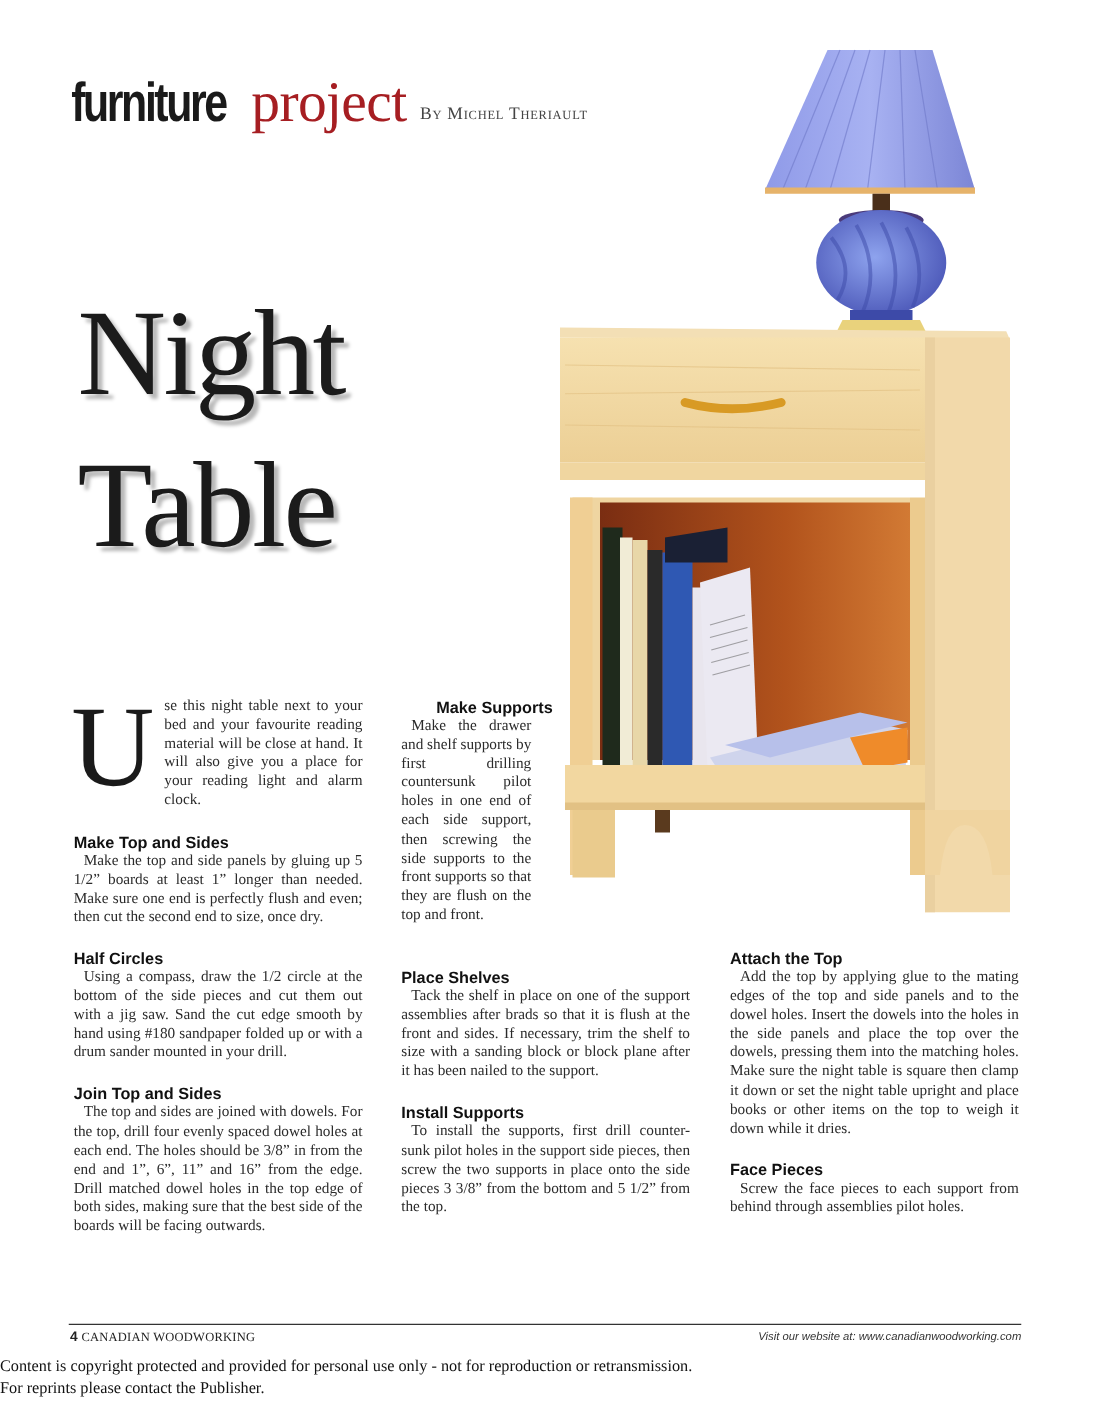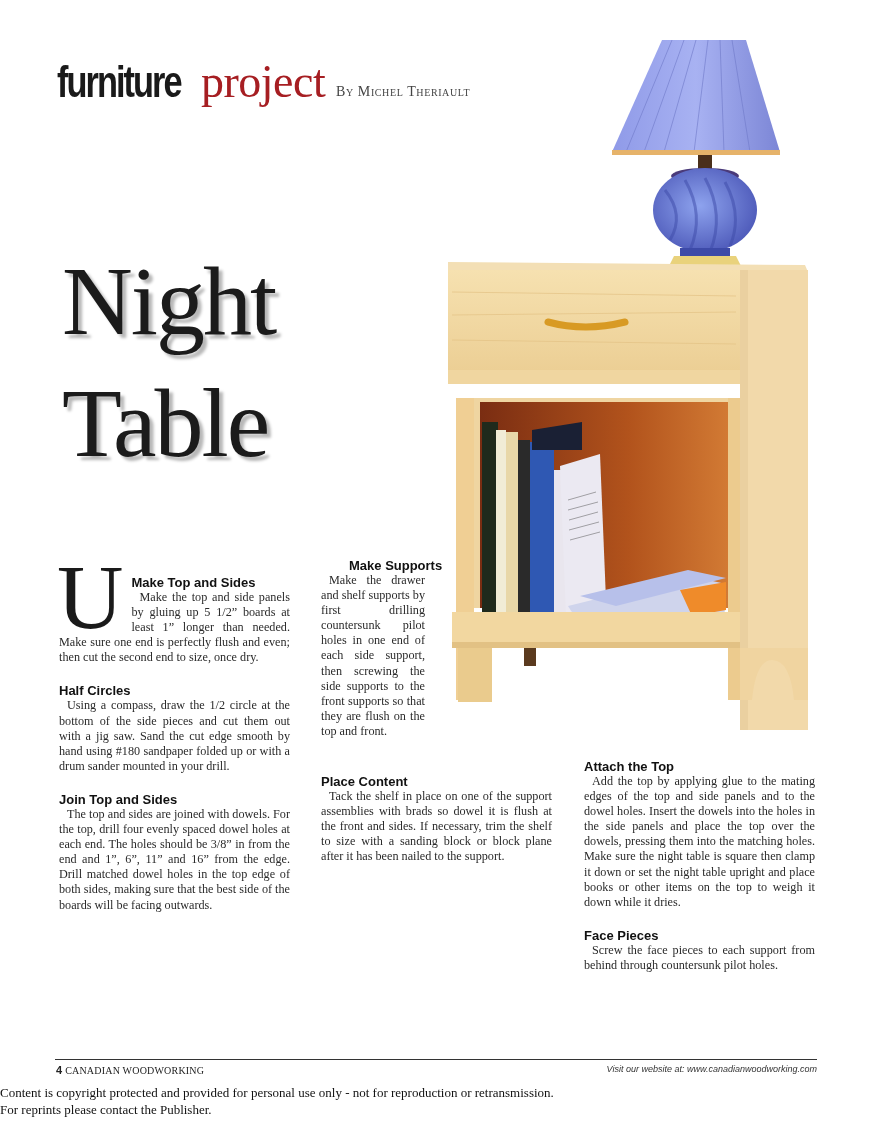--- a/index.html
+++ b/index.html
@@ -1,21 +1,21 @@
 <!DOCTYPE html>
 <html><head>
 <meta charset="utf-8">
 <style>
   html, body { margin:0; padding:0; background:#ffffff; }
   body { width:876px; height:1133px; position:relative; overflow:hidden; font-family:"Liberation Serif", serif; color:#222; }
   .masthead { position:absolute; left:57px; top:55px; white-space:nowrap; }
   .mh-furniture { font-family:"Liberation Sans", sans-serif; font-weight:bold; font-size:44px; letter-spacing:-2.5px; color:#1a1a1a; transform:scaleX(0.78); transform-origin:left; display:inline-block; vertical-align:baseline; width:150px; }
   .mh-project { font-family:"Liberation Serif", serif; font-size:46px; color:#a61e22; display:inline-block; margin-left:-6px; letter-spacing:-0.5px; }
   .mh-byline { position:absolute; left:336px; top:84px; font-family:"Liberation Serif", serif; font-size:14px; letter-spacing:0.6px; color:#444; font-variant:small-caps; }
-  .title { position:absolute; left:62px; top:222px; font-family:"Liberation Serif", serif; font-size:98px; line-height:122px; color:#1b1b1b; letter-spacing:-2px; text-shadow:4px 4px 3px #b8b8b8;margin-top:18px; }
+  .title { position:absolute; left:62px; top:222px; font-family:"Liberation Serif", serif; font-size:98px; line-height:122px; color:#1b1b1b; letter-spacing:-2px; text-shadow:4px 4px 3px #b8b8b8; }
   .col { position:absolute; font-size:12.2px; line-height:15.1px; text-align:justify; color:#2a2a2a; }
   .col p { margin:0; text-indent:8px; }
   .col h3 { margin:0; font-family:"Liberation Sans", sans-serif; font-weight:bold; font-size:13px; line-height:15px; color:#111; }
   .sec { margin-bottom:18px; }
   .dropcap { float:left; font-size:92px; line-height:72px; height:72px; margin:4px 8px 0 -2px; color:#1a1a1a; font-family:"Liberation Serif", serif; }
   .intro { text-indent:0 !important; }
   .photo { position:absolute; left:440px; top:30px; width:380px; height:700px; }
   .footer-rule { position:absolute; left:55px; top:1059px; width:762px; height:1px; background:#333; }
   .footer-left { position:absolute; left:56px; top:1064px; font-size:10px; color:#222; }
   .footer-left .pnum { font-family:"Liberation Sans", sans-serif; font-weight:bold; font-size:11px; margin-right:3px; }
@@ -127,21 +127,21 @@
     <rect x="12" y="612" width="288" height="6" fill="#e2c184"></rect>
 
     <rect x="18" y="618" width="34" height="54" fill="#eacb8d"></rect>
     <rect x="84" y="618" width="12" height="18" fill="#5a3a1e"></rect>
     <path d="M300,618 L368,618 L368,670 L354,670 Q350,630 332,630 Q316,630 312,670 L300,670 Z" fill="#f0d4a0"></path>
   </svg>
 </div>
 
 <div class="col" style="left:59px; top:557px; width:231px;">
   <div class="sec">
-    <p class="intro"><span class="dropcap">U</span></p>
+    <p class="intro"><span class="dropcap">U</span><span>se this night table next to your bed and your favourite reading material will be close at hand. It will also give you a place for your reading light and alarm clock.</span></p>
   </div>
   <div class="sec">
     <h3>Make Top and Sides</h3>
     <p>Make the top and side panels by gluing up 5 1/2” boards at least 1” longer than needed. Make sure one end is perfectly flush and even; then cut the second end to size, once dry.</p>
   </div>
   <div class="sec">
     <h3>Half Circles</h3>
     <p>Using a compass, draw the 1/2 circle at the bottom of the side pieces and cut them out with a jig saw. Sand the cut edge smooth by hand using #180 sandpaper folded up or with a drum sander mounted in your drill.</p>
   </div>
   <div class="sec">
@@ -151,33 +151,37 @@
 </div>
 
 <div class="col" style="left:321px; top:558px; width:104px;">
   <div class="sec">
     <h3 style="white-space:nowrap;padding-left:28px;">Make Supports</h3>
     <p>Make the drawer and shelf supports by first drilling countersunk pilot holes in one end of each side support, then screwing the side supports to the front supports so that they are flush on the top and front.</p>
   </div>
 </div>
 <div class="col" style="left:321px; top:774px; width:231px;">
   <div class="sec">
-    <h3>Place Content</h3>
-    <p>Tack the shelf in place on one of the support assemblies with brads so dowel it is flush at the front and sides. If necessary, trim the shelf to size with a sanding block or block plane after it has been nailed to the support.</p>
+    <h3>Place Shelves</h3>
+    <p>Tack the shelf in place on one of the support assemblies after brads so that it is flush at the front and sides. If necessary, trim the shelf to size with a sanding block or block plane after it has been nailed to the support.</p>
+  </div>
+  <div class="sec">
+    <h3>Install Supports</h3>
+    <p>To install the supports, first drill counter-sunk pilot holes in the support side pieces, then screw the two supports in place onto the side pieces 3 3/8” from the bottom and 5 1/2” from the top.</p>
   </div>
 </div>
 
 <div class="col" style="left:584px; top:759px; width:231px;">
   <div class="sec">
     <h3>Attach the Top</h3>
     <p>Add the top by applying glue to the mating edges of the top and side panels and to the dowel holes. Insert the dowels into the holes in the side panels and place the top over the dowels, pressing them into the matching holes. Make sure the night table is square then clamp it down or set the night table upright and place books or other items on the top to weigh it down while it dries.</p>
   </div>
   <div class="sec">
     <h3>Face Pieces</h3>
-    <p>Screw the face pieces to each support from behind through countersunk pilot holes.</p>
+    <p>Screw the face pieces to each support from behind through assemblies pilot holes.</p>
   </div>
 </div>
 
 <div class="footer-rule"></div>
 <div class="footer-left">
   <span class="pnum">4</span><span class="mag">CANADIAN WOODWORKING</span>
 </div>
 <div class="footer-right">Visit our website at: www.canadianwoodworking.com</div>
 <div class="copyright">
   <div>Content is copyright protected and provided for personal use only  - not for reproduction or retransmission.</div>

